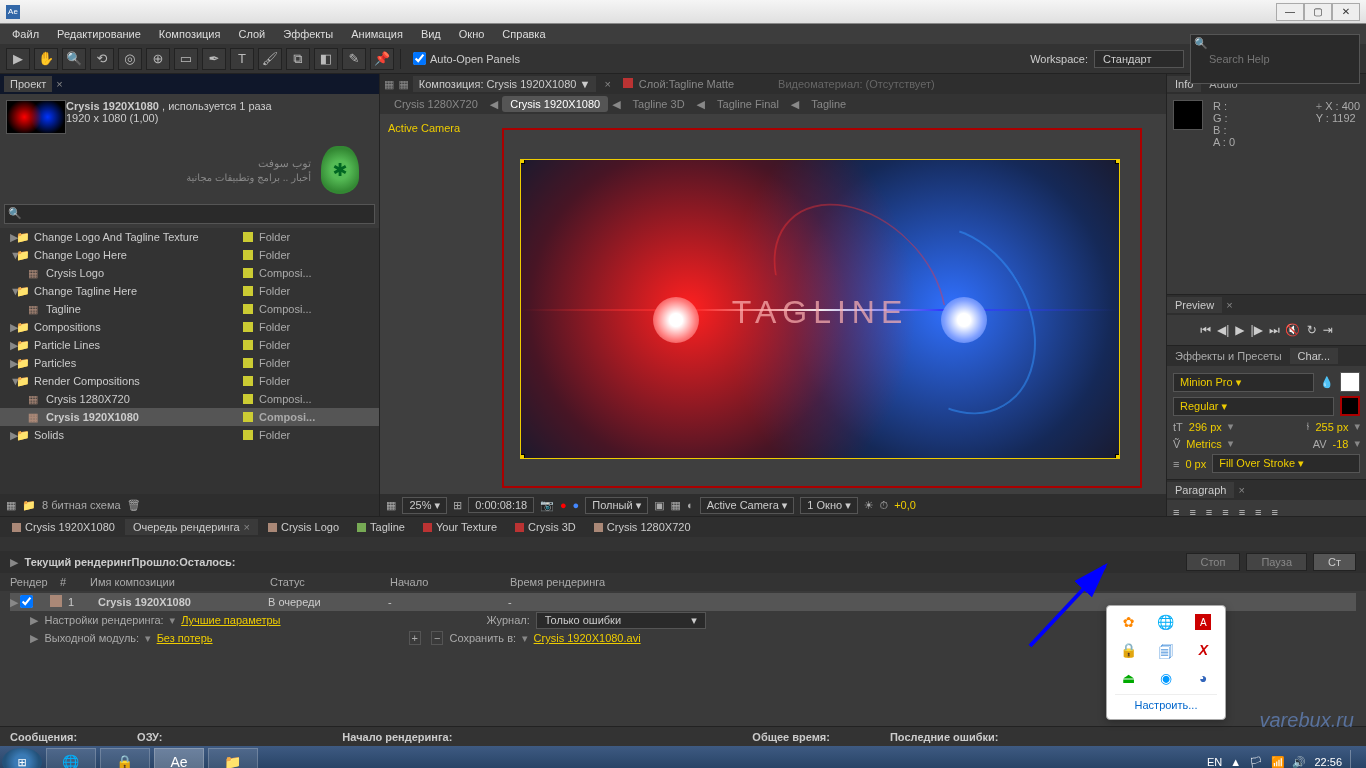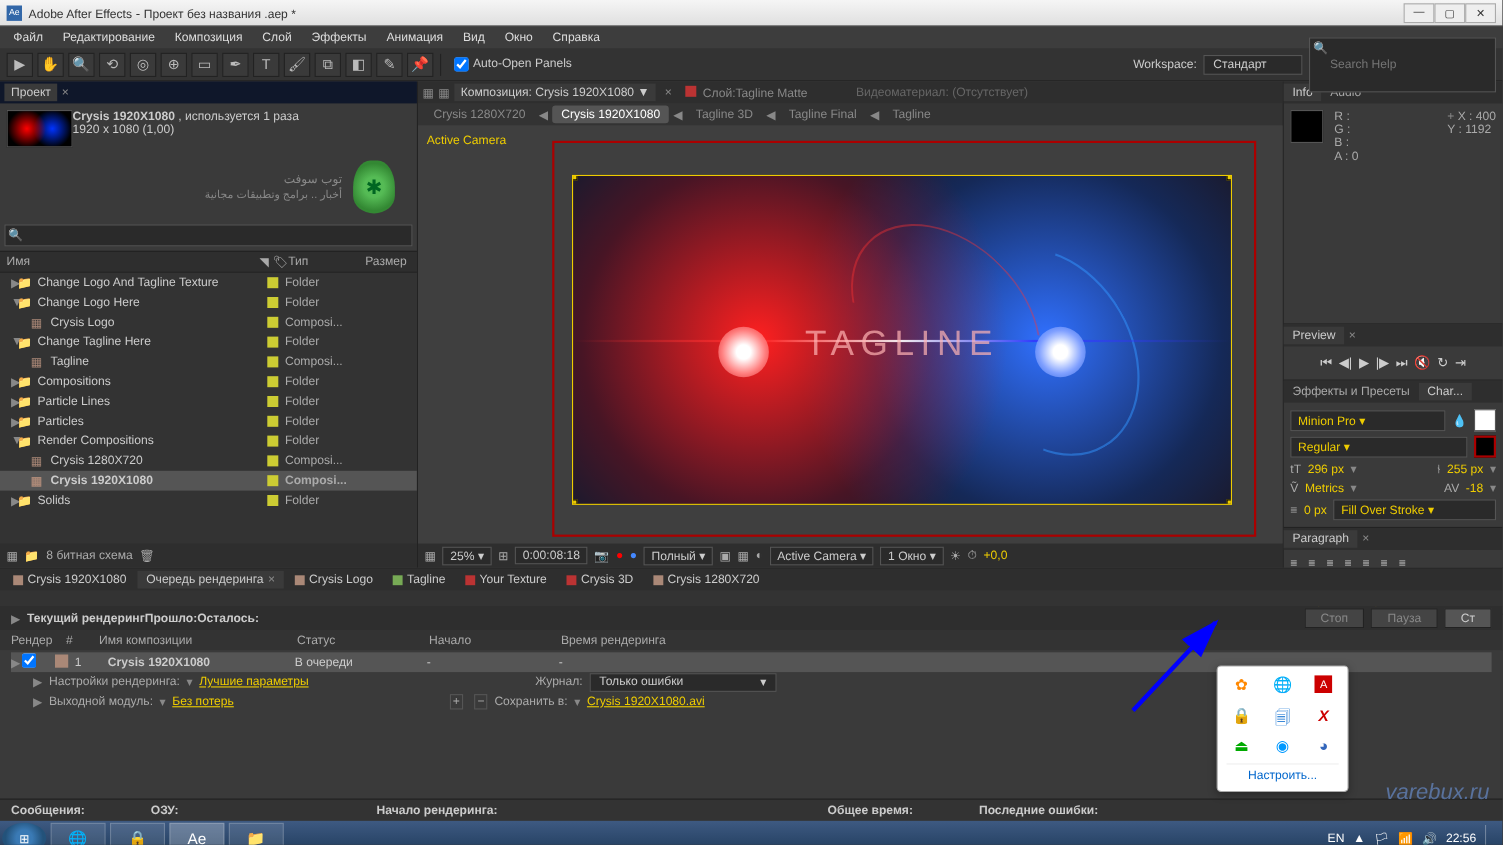--- a/index.html
+++ b/index.html
@@ -7,21 +7,21 @@
 .titlebar { height: 24px; background: linear-gradient(#f5f5f5,#e0e0e0); display: flex; align-items: center; padding: 0 6px; border-bottom: 1px solid #888; color: #333; }
 .titlebar-icon { width: 14px; height: 14px; background: #3267a8; margin-right: 6px; color: #fff; font-size: 8px; display: flex; align-items: center; justify-content: center; }
 .titlebar-title { flex: 1; font-size: 12px; }
 .wincontrols { display: flex; gap: 0; margin-left: auto; }
 .wincontrol { width: 28px; height: 18px; border: 1px solid #aaa; display: flex; align-items: center; justify-content: center; font-size: 10px; background: #eee; color: #333; }
 .menubar { height: 20px; background: #3d3d3d; display: flex; align-items: center; padding: 0 4px; gap: 2px; }
 .menubar-item { padding: 2px 8px; color: #ddd; cursor: pointer; }
 .toolbar { height: 30px; background: #333; border-bottom: 1px solid #222; display: flex; align-items: center; padding: 0 6px; gap: 4px; }
 .tool-btn { width: 24px; height: 22px; background: #3a3a3a; border: 1px solid #222; display: flex; align-items: center; justify-content: center; color: #bbb; cursor: pointer; font-size: 13px; }
 .tool-sep { width: 1px; height: 20px; background: #222; margin: 0 2px; }
-.snap-checkbox { display: flex; align-items: flex-start; gap: 4px; color: #ccc; margin-left: 6px; }
+.snap-checkbox { display: flex; align-items: center; gap: 4px; color: #ccc; margin-left: 6px; }
 .workspace-area { margin-left: auto; display: flex; align-items: center; gap: 6px; }
 .workspace-select { background: #2a2a2a; border: 1px solid #555; color: #ccc; padding: 2px 8px; width: 90px; }
 .search-help { width: 170px; background: #2a2a2a; border: 1px solid #555; color: #888; padding: 18px 18px; }
 .main-area { display: flex; height: 442px; background: #3a3a3a; }
 .left-panel { width: 380px; background: #3a3a3a; border-right: 1px solid #222; display: flex; flex-direction: column; }
 .panel-tab-row { display: flex; align-items: center; height: 20px; background: #0f172a; padding: 0 4px; }
 .panel-label { color: #ccc; padding: 2px 6px; background: #3a3a3a; }
 .panel-close { margin-left: 4px; color: #888; cursor: pointer; }
 .project-header { display: flex; padding: 6px; gap: 0; }
 .project-thumb { width: 60px; height: 34px; background: radial-gradient(circle at 30% 50%, #f00 0%, transparent 40%), radial-gradient(circle at 70% 50%, #03f 0%, transparent 40%), black; border: 1px solid #555; }
@@ -111,23 +111,20 @@
 .tray-i { width: 18px; height: 18px; font-size: 14px; text-align: center; }
 .tray-cust { text-align: center; color: #0066cc; cursor: pointer; padding-top: 4px; border-top: 1px solid #eee; }
 .watermark { position: absolute; right: 12px; bottom: 36px; color: rgba(120,170,255,0.5); font-size: 20px; font-style: italic; pointer-events: none; z-index: 50; }
 .arrow { position: absolute; pointer-events: none; z-index: 99; }
 </style>
 </head>
 <body>
 
 <div class="titlebar">
   <div class="titlebar-icon">Ae</div>
-  <div class="titlebar-title">
-    <span>Adobe After Effects</span> - <span>Проект без названия .aep *</span>
-  </div>
   <div class="wincontrols">
     <div class="wincontrol">—</div>
     <div class="wincontrol">▢</div>
     <div class="wincontrol">✕</div>
   </div>
 </div>
 
 <div class="menubar">
   <div class="menubar-item">Файл</div>
   <div class="menubar-item">Редактирование</div>
@@ -190,27 +187,20 @@
         <div style="font-size:10px">أخبار .. برامج وتطبيقات مجانية</div>
       </div>
       <div class="green-drop"></div>
     </div>
     <div class="search-bar">
       <div style="position:relative">
         <span style="position:absolute;left:4px;top:3px;color:#888">🔍</span>
         <input class="search-input" style="">
       </div>
     </div>
-    <div class="list-header">
-      <div class="list-header-col" style="width:230px">Имя</div>
-      <div class="list-header-col" style="width:12px">◥</div>
-      <div class="list-header-col" style="width:14px">🏷</div>
-      <div class="list-header-col" style="width:70px">Тип</div>
-      <div class="list-header-col" style="flex:1">Размер</div>
-    </div>
     <div class="project-list" id="project-list">
         <div class="p-row">
           <span class="arr" style="padding-left:6px">▶</span>
           <span class="folder-i">📁</span>
           <span class="nm">Change Logo And Tagline Texture</span>
           <span class="sq"></span>
           <span class="tp">Folder</span>
           <span class="sz"></span>
         </div>
         <div class="p-row">

